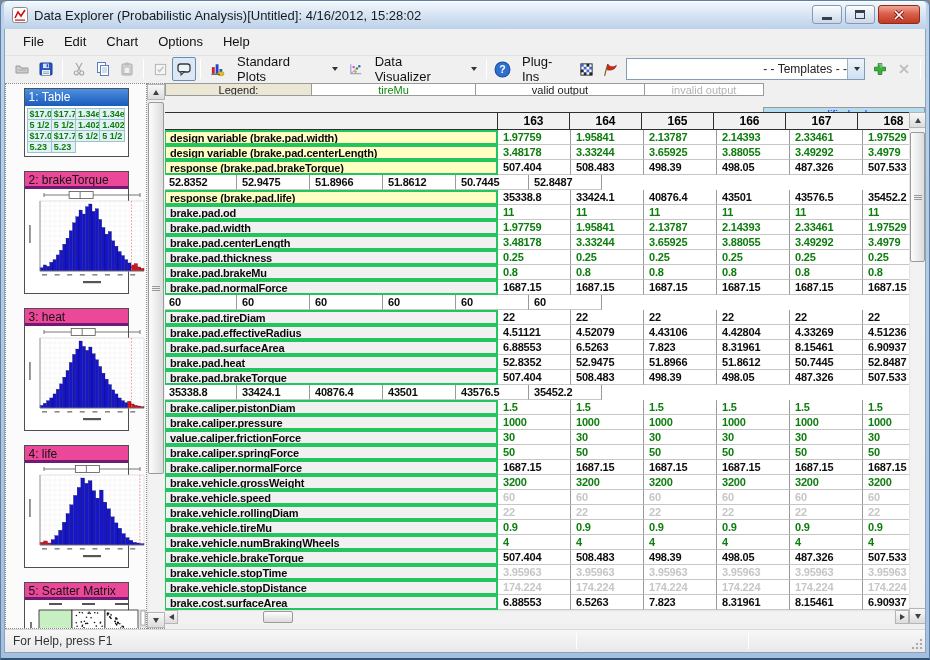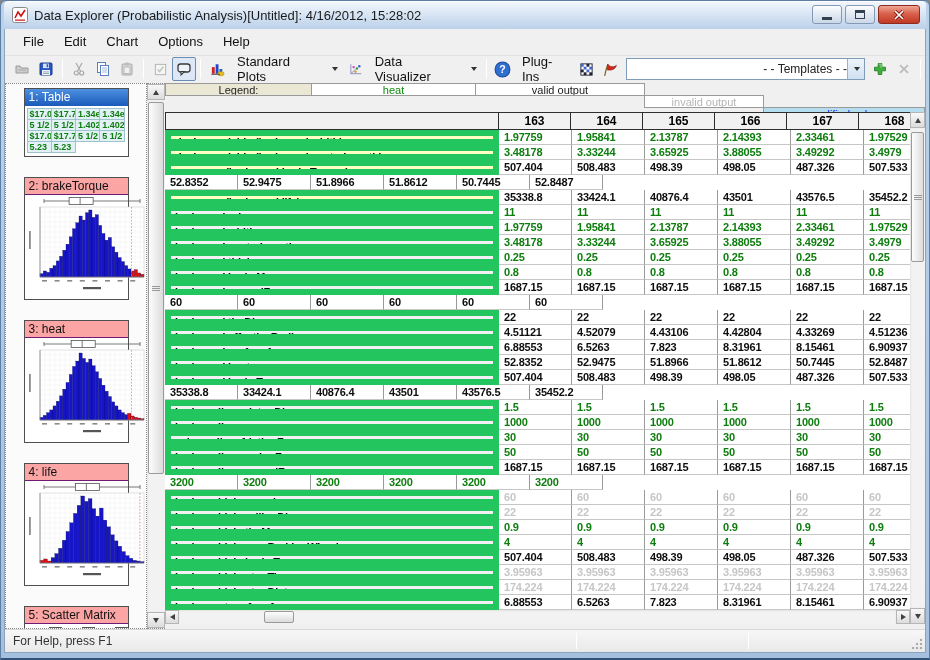--- a/index.html
+++ b/index.html
@@ -46,57 +46,57 @@
   .dd-arrow{ width:0; height:0; border-left:3.5px solid transparent; border-right:3.5px solid transparent; border-top:4px solid #333; margin-left:2px; }
   .combo{ width:250px; height:22px; background:#fff; border:1px solid #7f9db9; display:flex; align-items:center; margin:0 3px; }
   .combo-text{ flex:1; font-size:12px; color:#222; padding-left:6px; white-space:nowrap; overflow:hidden;text-align:right; }
   .combo-btn{ width:17px; height:20px; border-left:1px solid #9ab1c8; background:linear-gradient(#eef4fb,#cfe0f2); display:flex; align-items:center; justify-content:center; }
 
   
   .content{ height:546px; display:flex; }
 
   .sidebar-region{ width:160px; flex:none; display:flex; background:#f7f7f7; }
   .sidebar{ width:142px; height:546px; overflow:hidden; background:#fbfbfb; border:1px dotted #8a8a8a; padding-top:4px; }
-  .thumb{ width:105px; margin:0 auto 20px auto; border:1px solid #4f4f4f; background:#fff; }
-  .thumb-title{ height:17px; line-height:16px; font-size:12px; color:#111; padding-left:4px; background:#fca5a5; border-bottom:1px solid #701a75; white-space:nowrap; overflow:hidden; }
+  .thumb{ width:105px; margin:0 auto 14px auto; border:1px solid #4f4f4f; background:#fff; }
+  .thumb-title{ height:17px; line-height:16px; font-size:12px; color:#111; padding-left:4px; background:#ec4899; border-bottom:3px solid #701a75; white-space:nowrap; overflow:hidden; }
   .thumb-title.sel{ background:linear-gradient(#4e90e0,#1d5dbd); color:#fff; border-bottom:1px solid #1d5dbd; }
   .thumb-body{ position:relative; background:#fff; }
   .mini-table{ display:grid; grid-template-columns:1fr 1fr 1fr 1fr; padding:3px; background:#fff; }
   .mini-cell{ height:12px; line-height:11px; font-size:9px; font-weight:bold; color:#0d7d0d; background:#e1f1f5; border:1px solid #9dc4ca; margin:-1px 0 0 -1px; padding-left:2px; white-space:nowrap; overflow:hidden; }
 
   
   .vscroll{ width:17px; background:#f0f0f0; display:flex; flex-direction:column; position:relative; }
   .sb-btn{ height:16px; width:100%; background:linear-gradient(#f8f8f8,#dcdcdc); border:1px solid #b5b5b5; display:flex; align-items:center; justify-content:center; flex:none; }
   .sb-track{ flex:1; position:relative; background:#f2f2f2; box-shadow:inset 1px 0 2px rgba(0,0,0,.06); }
   .sb-thumb{ position:absolute; left:1px; right:1px; border:1px solid #9a9a9a; border-radius:2px; background:linear-gradient(90deg,#fdfdfd,#dcdcdc); display:flex; align-items:center; justify-content:center; }
   .grip-lines{ width:8px; height:1px; background:#999; box-shadow:0 2px #999, 0 -2px #999; }
   .tri-up{ width:0;height:0;border-left:3.5px solid transparent;border-right:3.5px solid transparent;border-bottom:5px solid #404040; }
   .tri-down{ width:0;height:0;border-left:3.5px solid transparent;border-right:3.5px solid transparent;border-top:5px solid #404040; }
   .tri-left{ width:0;height:0;border-top:3.5px solid transparent;border-bottom:3.5px solid transparent;border-right:5px solid #404040; }
   .tri-right{ width:0;height:0;border-top:3.5px solid transparent;border-bottom:3.5px solid transparent;border-left:5px solid #404040; }
   .sidebar-sb{ width:18px; border-top:1px dotted #8a8a8a; border-bottom:1px dotted #8a8a8a; }
 
-  .main{ flex:1; display:flex; flex-direction:column; background:#f0f0f0; overflow:hidden; }
+  .main{ flex:1; display:flex; flex-direction:column; background:#f0f0f0; overflow:hidden;align-items:center; }
 
   .legend-row{ height:13px; display:flex; }
   .lg{ height:13px; line-height:12px; font-size:11px; text-align:center; border:1px solid #9a9a9a; margin-left:-1px; background:#fff; overflow:hidden; white-space:nowrap; }
   .lg.c0{ width:147px; background:#ebe7d5; color:#222; margin-left:0; }
   .lg.c1{ width:165px; color:#0d8c0d; }
   .lg.c2{ width:170px; color:#1a1a1a; }
-  .lg.c3{ width:120px; color:#b5b5b5;margin-top:12px; }
+  .lg.c3{ width:120px; color:#b5b5b5; }
   .lg.c4{ width:162px; background:#b4def0; color:#1f1fff;margin-top:24px; }
 
   .legend-gap{ height:16px; }
 
   .table-zone{ height:512px; display:flex; }
   .table-col{ width:745px; flex:none; display:flex; flex-direction:column; overflow:hidden; }
   #dt{ width:772px; height:498px; background:#fff; overflow:hidden; flex:none; }
   .tr{ display:flex; height:15px; }
   .tr.hd{ height:18px; }
-  .rl{ width:334px; flex:none; border:6px solid #22c55e; font-size:11px; font-weight:bold; color:#0a0a0a;
+  .rl{ width:334px; flex:none; border:2px solid #22c55e; font-size:11px; font-weight:bold; color:#0a0a0a;
        line-height:13px; padding-left:4px; letter-spacing:-0.2px; white-space:nowrap; overflow:hidden; }
   .rl.yellow{ background:#ffffc4; }
   .rl.gray{ background:#f1f1f1; }
   .th{ border:1px solid #2e2e2e; background:#f1f1f1; font-size:12px; font-weight:bold; text-align:center; line-height:16px; }
   .th.corner{ width:334px; flex:none; }
   .th.colh{ width:73px; flex:none; margin-left:-1px; }
   .td{ width:73px; flex:none; border-right:1px solid #9a9a9a; border-bottom:1px solid #c6c6c6; font-size:11px; font-weight:bold;
        line-height:14px; padding-left:5px; background:#fff; white-space:nowrap; overflow:hidden; letter-spacing:-0.2px; }
   .v-input{ color:#0d7d0d; } .v-valid{ color:#0d0d0d; } .v-invalid{ color:#c6c6c6; }
 
@@ -881,21 +881,21 @@
           </div>
           <div class="sb-btn">
               <span class="tri-down"></span>
             </div>
         </div>
       </div>
 
       <div class="main">
         <div class="legend-row">
           <div class="lg c0">Legend:</div>
-          <div class="lg c1">heat</div>
+          <div class="lg c1">tireMu</div>
           <div class="lg c2">valid output</div>
           <div class="lg c3">invalid output</div>
           <div class="lg c4">modified value</div>
         </div>
         <div class="legend-gap"></div>
         <div class="table-zone">
           <div class="table-col">
             <div id="dt">
                 <div class="tr hd">
                   <div class="th corner"></div>
@@ -1104,20 +1104,21 @@
                 <div class="tr">
                   <div class="rl gray">brake.caliper.normalForce</div>
                   <div class="td v-valid">1687.15</div>
                   <div class="td v-valid">1687.15</div>
                   <div class="td v-valid">1687.15</div>
                   <div class="td v-valid">1687.15</div>
                   <div class="td v-valid">1687.15</div>
                   <div class="td v-valid">1687.15</div>
                 </div>
                 <div class="tr">
+                  <div class="rl gray">brake.vehicle.grossWeight</div>
                   <div class="td v-input">3200</div>
                   <div class="td v-input">3200</div>
                   <div class="td v-input">3200</div>
                   <div class="td v-input">3200</div>
                   <div class="td v-input">3200</div>
                   <div class="td v-input">3200</div>
                 </div>
                 <div class="tr">
                   <div class="rl gray">brake.vehicle.speed</div>
                   <div class="td v-invalid">60</div>

